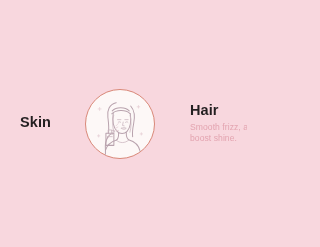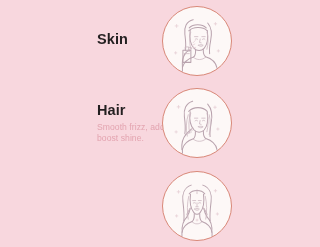--- a/index.html
+++ b/index.html
@@ -7,22 +7,21 @@
     width:247px; height:247px;
     overflow:hidden;
     background:#f8d7de;
     font-family:"Liberation Sans", sans-serif;
   }
   .board {
     position:relative;
     width:247px; height:247px;
     background:#f8d7de;
     display:flex;
-    flex-direction:column;
-    align-items:flex-end;
+    flex-direction:row;
   }
   .section {
     position:relative;
     flex:1 1 0;
     display:flex;
     align-items:center;
     padding-left:20px;
     padding-right:10px;
   }
   .copy {

